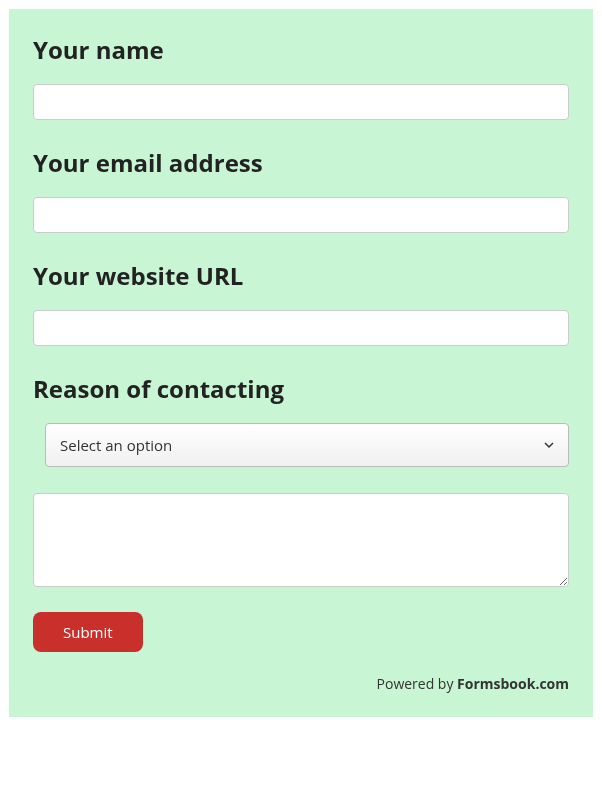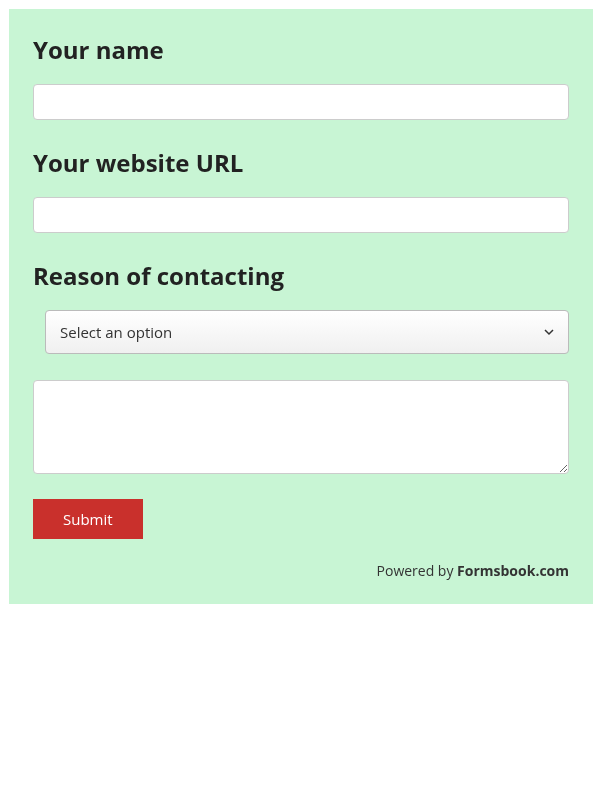--- a/index.html
+++ b/index.html
@@ -87,21 +87,21 @@
       resize: both;
     }
     .submit-button {
       background: #c9302c;
       color: #fff;
       border: none;
       padding: 10px 30px;
       font-size: 15px;
       font-family: inherit;
       cursor: pointer;
-      border-radius: 0;
+      border-radius: 8px;
       margin-top: -6px;
     }
     .footer {
       text-align: right;
       margin-top: 22px;
       font-size: 14px;
       color: #333;
     }
     .footer-link {
       font-weight: 700;
@@ -111,20 +111,24 @@
 </head>
 <body>
 
 <div class="form-container">
 
   <div class="form-group">
     <label class="form-label">Your name</label>
     <input type="text" class="form-input" value="" style="">
   </div>
 
+  <div class="form-group">
+    <label class="form-label">Your email address</label>
+    <input type="email" class="form-input" value="" style="">
+  </div>
 
   <div class="form-group">
     <label class="form-label">Your website URL</label>
     <input type="url" class="form-input" value="" style="">
   </div>
 
   <div class="form-group">
     <label class="form-label">Reason of contacting</label>
     <div class="form-select-wrapper">
       <select class="form-select">

